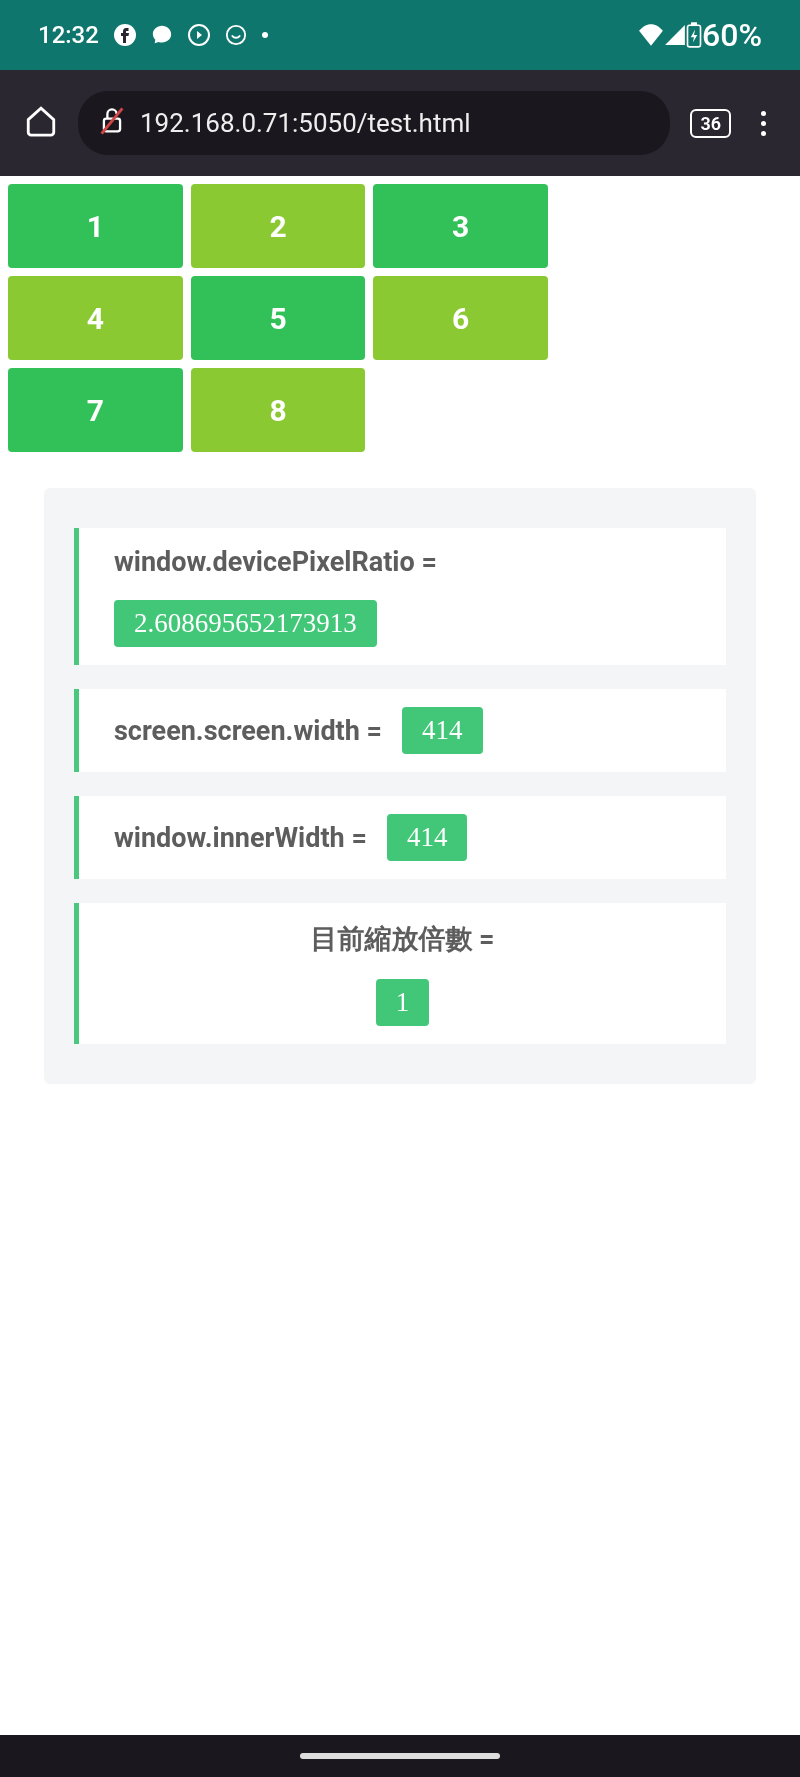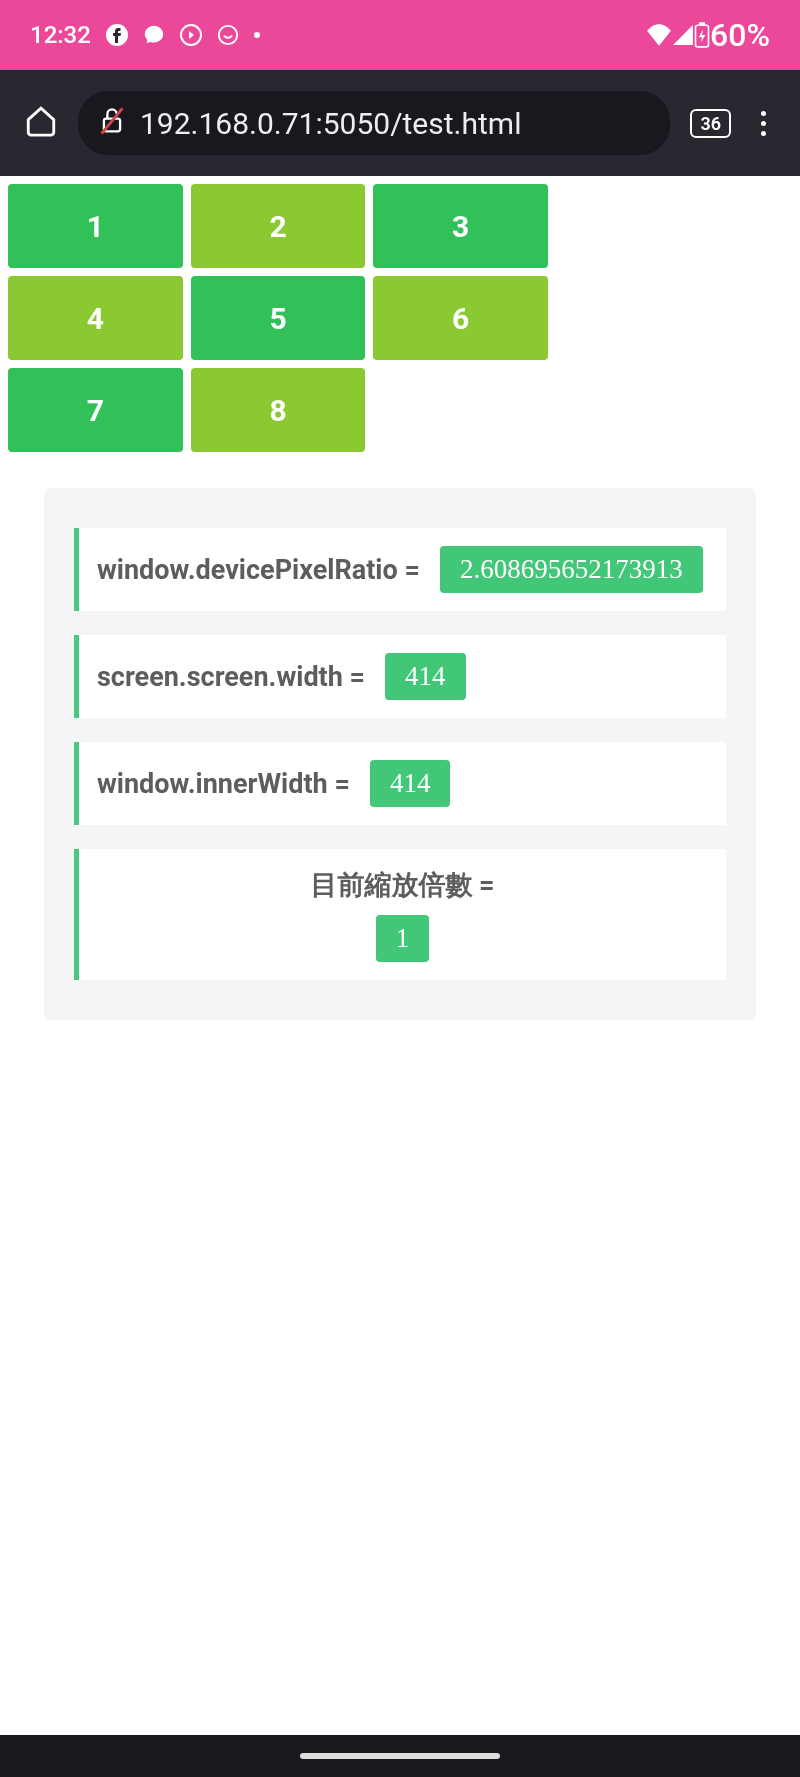--- a/index.html
+++ b/index.html
@@ -8,26 +8,26 @@
       box-sizing: border-box;
     }
     body {
       font-family: -apple-system, BlinkMacSystemFont, "Segoe UI", Roboto, sans-serif;
       background: #ffffff;
       width: 800px;
       height: 1777px;
       overflow: hidden;
     }
     .status-bar {
-      background: #ec4899;
+      background: #0f766e;
       height: 70px;
       display: flex;
       align-items: center;
       justify-content: space-between;
-      padding: 0 30px;
+      padding: 0 38px;
       color: #fff;
     }
     .status-left {
       display: flex;
       align-items: center;
       gap: 14px;
     }
     .status-time {
       font-size: 24px;
       font-weight: 500;
@@ -60,21 +60,21 @@
       background: #1a181e;
       border-radius: 30px;
       height: 64px;
       display: flex;
       align-items: center;
       padding: 0 20px;
       gap: 14px;
     }
     .url-text {
       color: #eee;
-      font-size: 30px;
+      font-size: 26px;
     }
     .tab-count {
       border: 2.5px solid #fff;
       border-radius: 6px;
       color: #fff;
       font-size: 18px;
       font-weight: 600;
       padding: 2px 8px;
       min-width: 38px;
       text-align: left;
@@ -116,26 +116,26 @@
     .green-light { background: #8bc932; }
     .info-panel {
       margin: 36px 36px 0 36px;
       background: #f4f5f6;
       border-radius: 6px;
       padding: 40px 30px;
     }
     .info-row {
       background: #fff;
       border-left: 5px solid #4ac87e;
-      padding: 18px 18px;
+      padding: 18px 35px;
       margin-bottom: 24px;
       display: flex;
       align-items: center;
       flex-wrap: wrap;
-      gap: 12px 20px;
+      gap: 22px 20px;
     }
     .info-row:last-child {
       margin-bottom: 0;
       flex-direction: column;
     }
     .info-label {
       color: #5d5d5d;
       font-size: 27px;
       font-weight: 700;
     }

